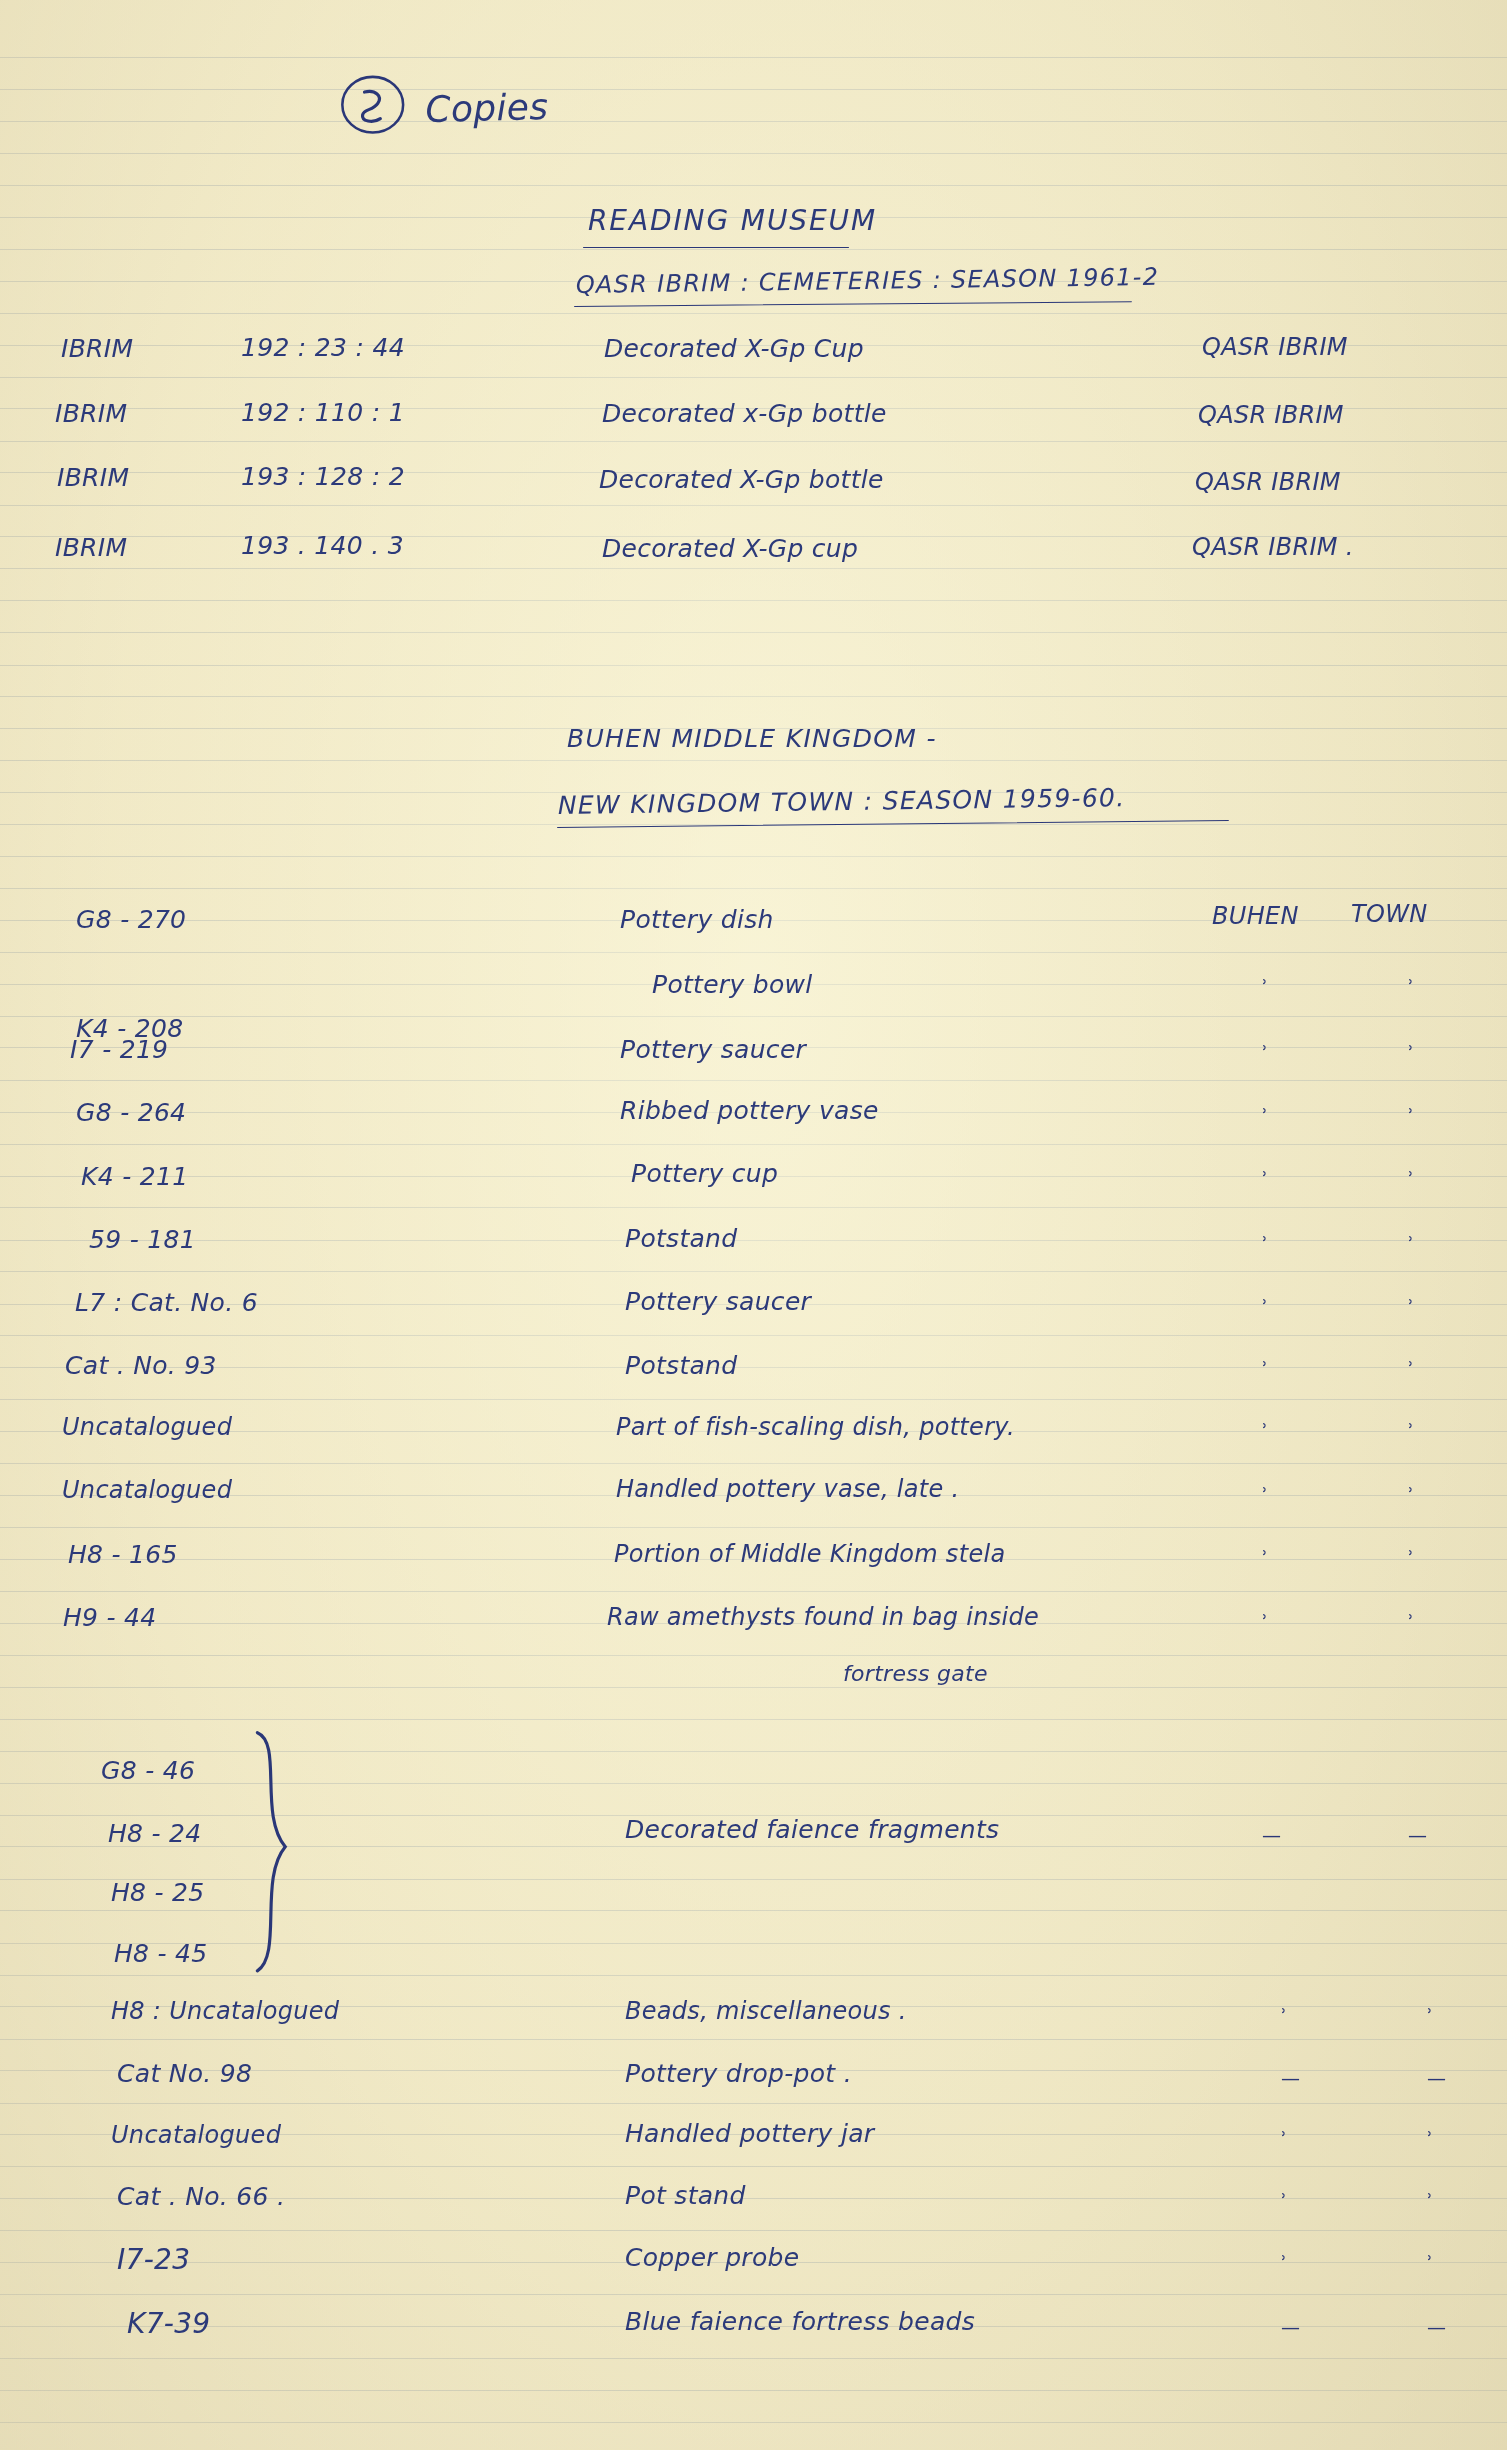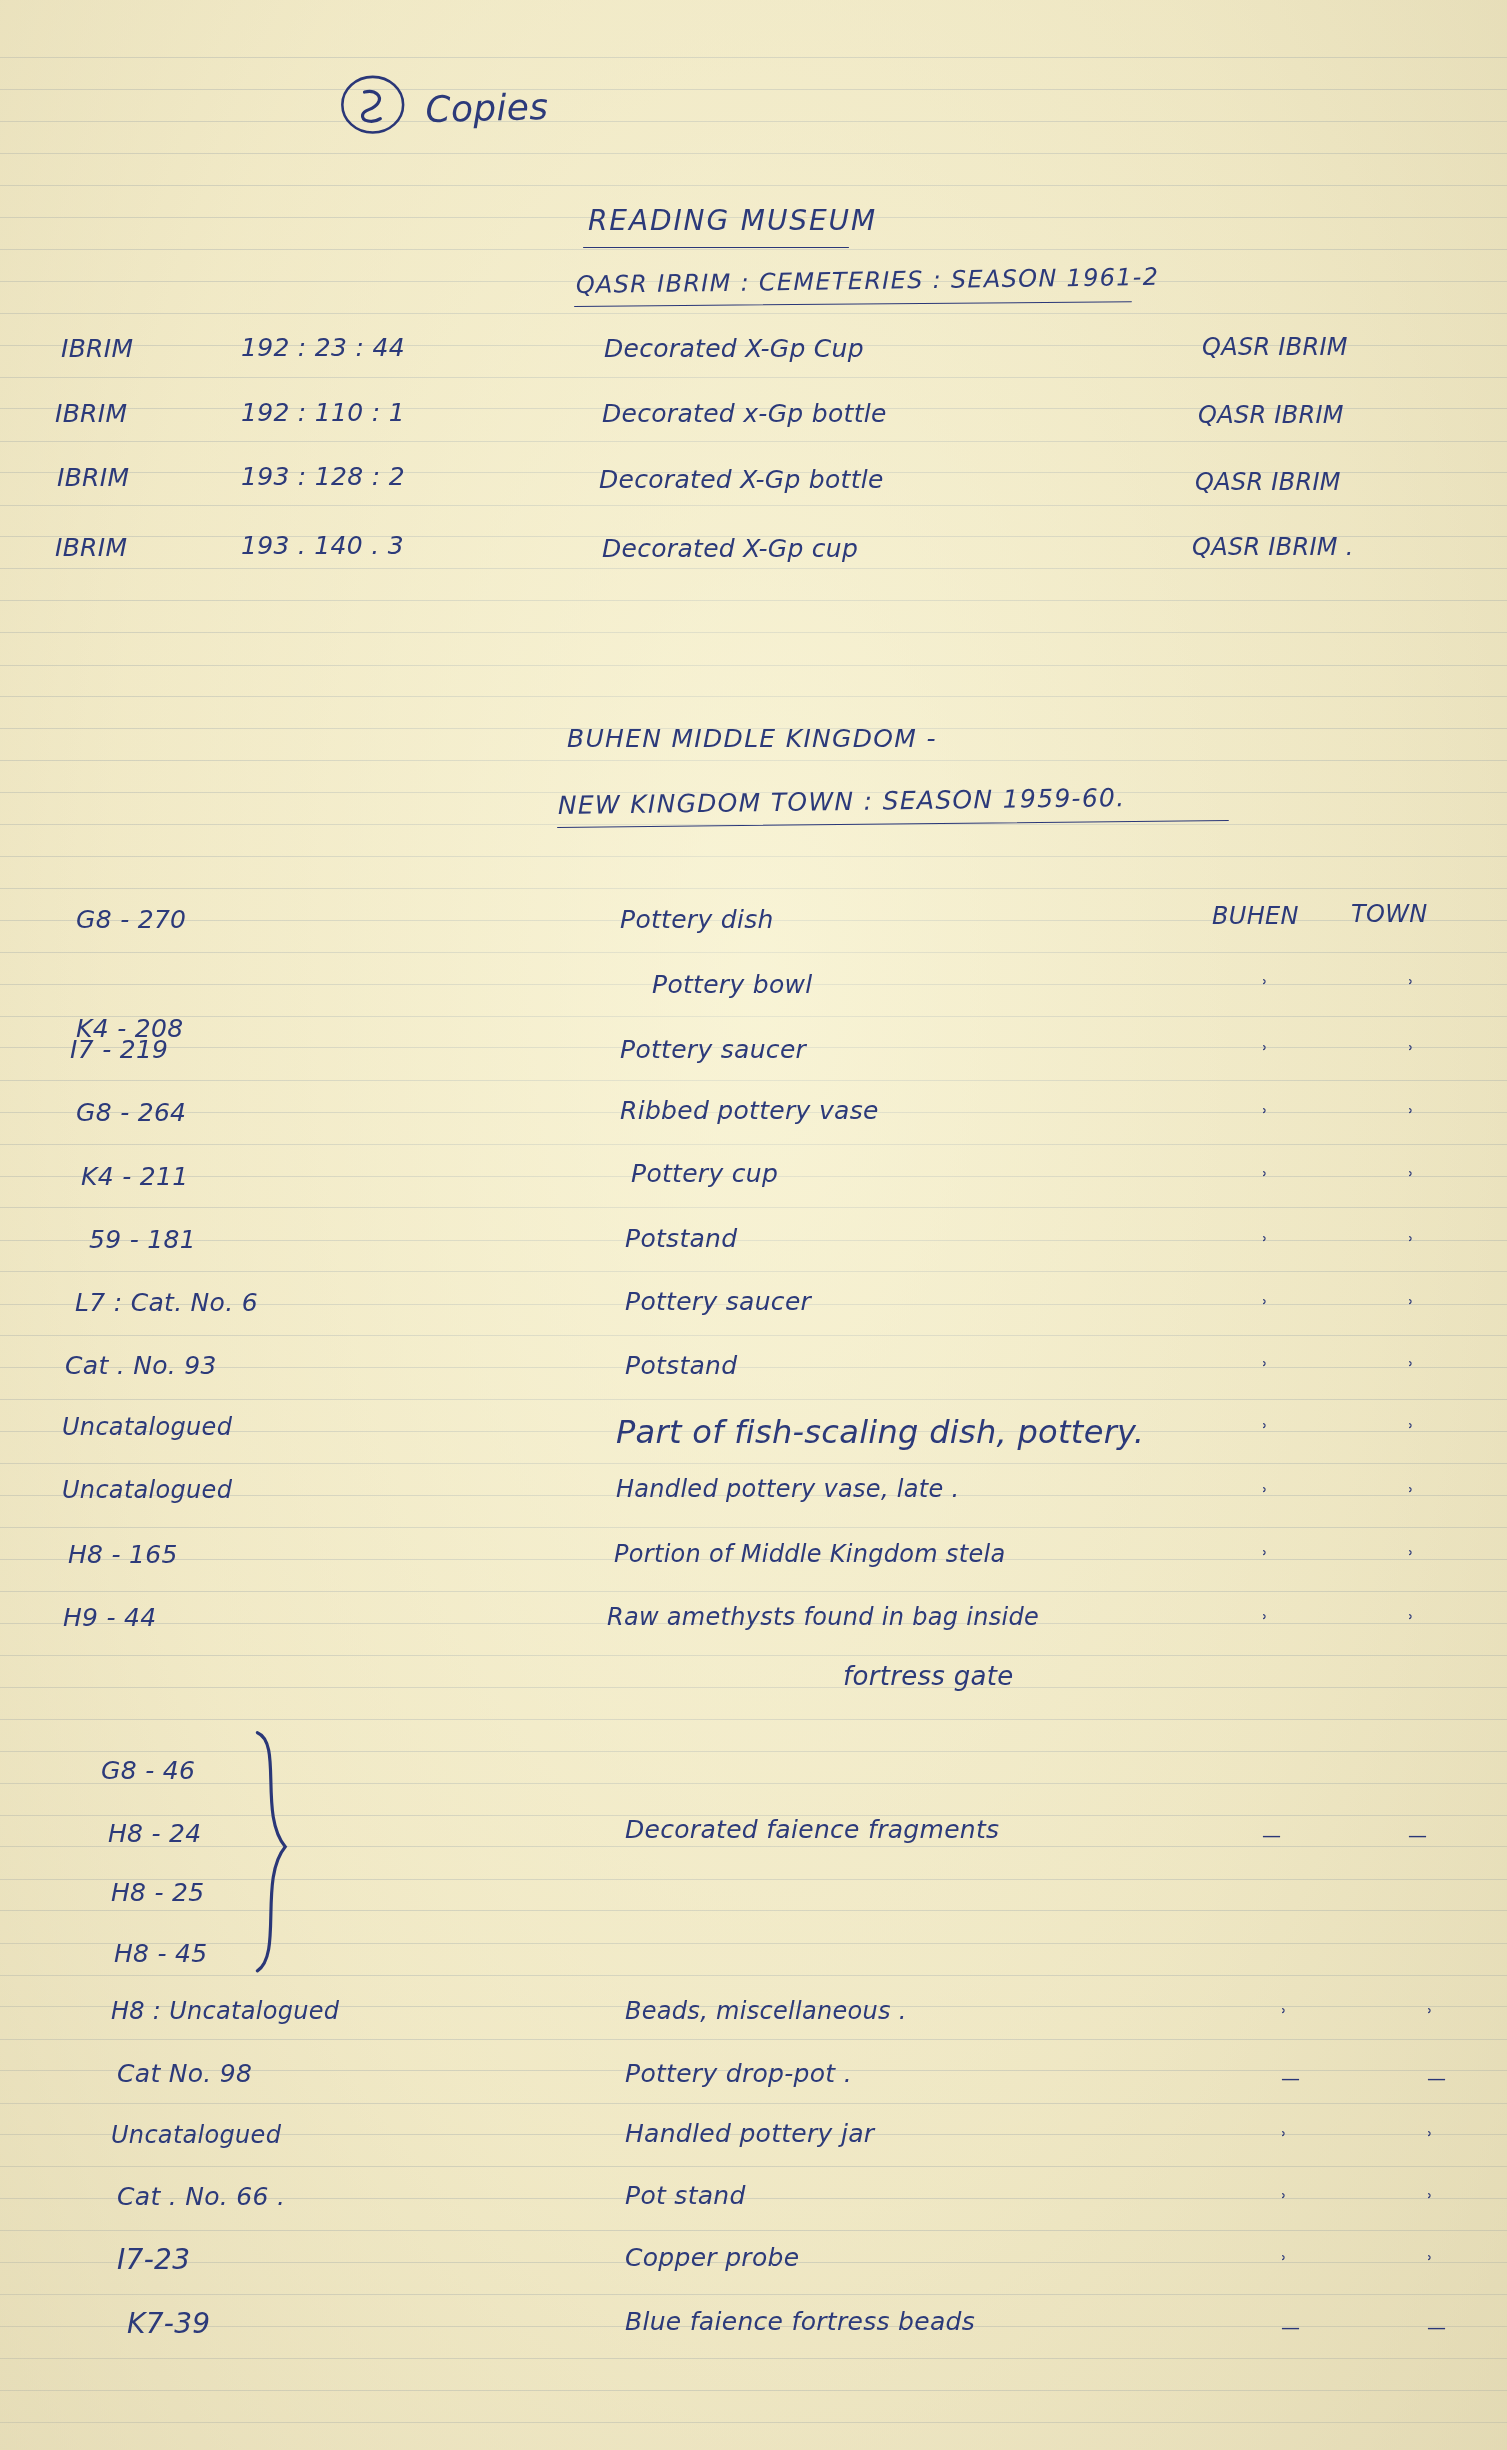--- a/index.html
+++ b/index.html
@@ -238,40 +238,40 @@
   <div class="handwriting col-desc" style="left:625px; top:1287px;">Pottery saucer</div>
   <div class="ditto" style="left:1262px; top:1296px;">ʾ</div>
   <div class="ditto" style="left:1408px; top:1296px;">ʾ</div>
 
   <div class="handwriting col-ref" style="left:65px; top:1351px;">Cat . No. 93</div>
   <div class="handwriting col-desc" style="left:625px; top:1351px;">Potstand</div>
   <div class="ditto" style="left:1262px; top:1358px;">ʾ</div>
   <div class="ditto" style="left:1408px; top:1358px;">ʾ</div>
 
   <div class="handwriting" style="left:62px; top:1413px; font-size:24px;">Uncatalogued</div>
-  <div class="handwriting" style="left:616px; top:1413px; font-size:32px;">Part of fish-scaling dish, pottery.</div>
+  <div class="handwriting" style="left:616px; top:1413px; font-size:24px;">Part of fish-scaling dish, pottery.</div>
   <div class="ditto" style="left:1262px; top:1420px;">ʾ</div>
   <div class="ditto" style="left:1408px; top:1420px;">ʾ</div>
 
   <div class="handwriting" style="left:62px; top:1476px; font-size:24px;">Uncatalogued</div>
   <div class="handwriting" style="left:616px; top:1475px; font-size:24px;">Handled pottery vase, late .</div>
   <div class="ditto" style="left:1262px; top:1484px;">ʾ</div>
   <div class="ditto" style="left:1408px; top:1484px;">ʾ</div>
 
   <div class="handwriting col-ref" style="left:68px; top:1540px;">H8 - 165</div>
   <div class="handwriting" style="left:614px; top:1540px; font-size:24px;">Portion of Middle Kingdom stela</div>
   <div class="ditto" style="left:1262px; top:1547px;">ʾ</div>
   <div class="ditto" style="left:1408px; top:1547px;">ʾ</div>
 
   <div class="handwriting col-ref" style="left:63px; top:1603px;">H9 - 44</div>
   <div class="handwriting" style="left:607px; top:1603px; font-size:24px;">Raw amethysts  found in bag inside</div>
   <div class="ditto" style="left:1262px; top:1611px;">ʾ</div>
   <div class="ditto" style="left:1408px; top:1611px;">ʾ</div>
 
-  <div class="handwriting" style="left:843px; top:1661px; font-size:26px;">fortress gate</div>
+  <div class="handwriting" style="left:843px; top:1661px; font-size:22px;">fortress gate</div>
 
   <div class="handwriting col-ref" style="left:101px; top:1756px;">G8 - 46</div>
   <div class="handwriting col-ref" style="left:108px; top:1819px;">H8 - 24</div>
   <div class="handwriting col-ref" style="left:111px; top:1878px;">H8 - 25</div>
   <div class="handwriting col-ref" style="left:114px; top:1939px;">H8 - 45</div>
 
   <div class="brace" style="left:246px; top:1726px;">
     <svg width="76" height="254" viewBox="0 0 120 400">
       <path d="M18 10 C58 26, 20 140, 62 190 C20 240, 58 360, 18 386" fill="none" stroke="#2a3778" stroke-width="5" stroke-linecap="round"></path>
     </svg>

